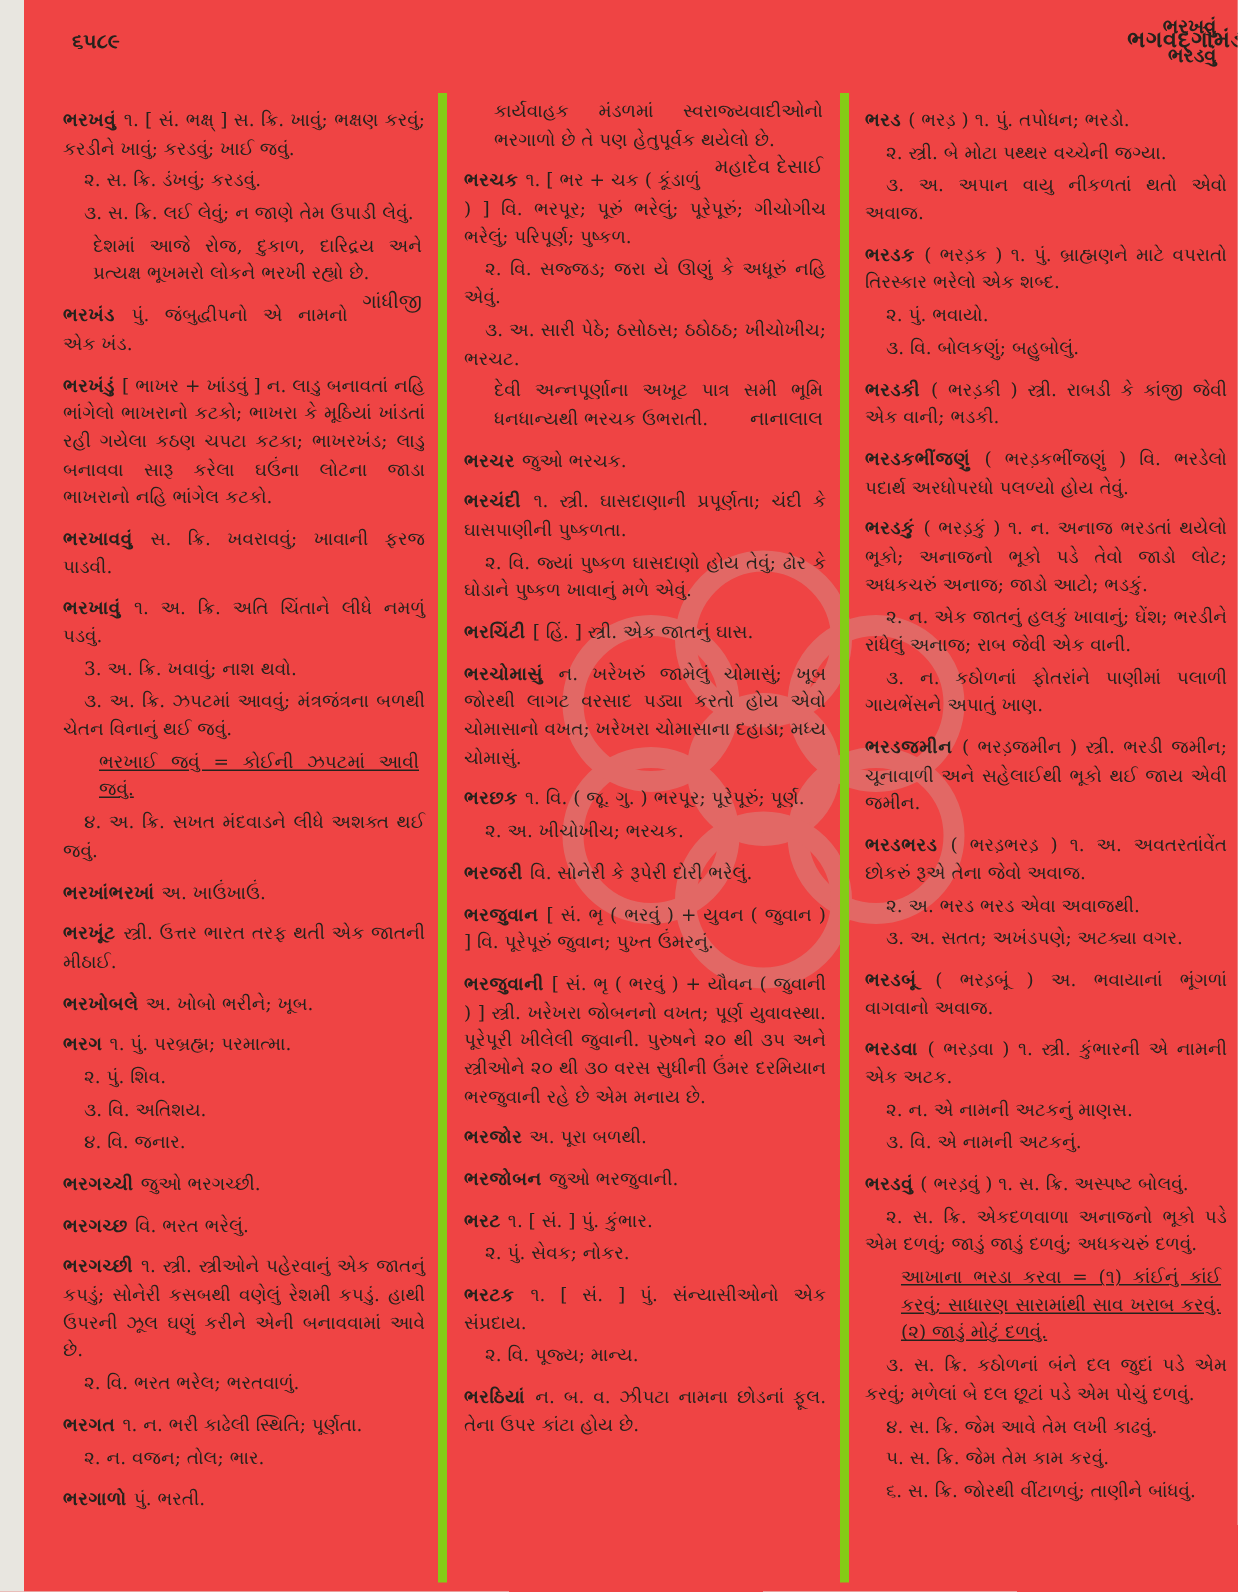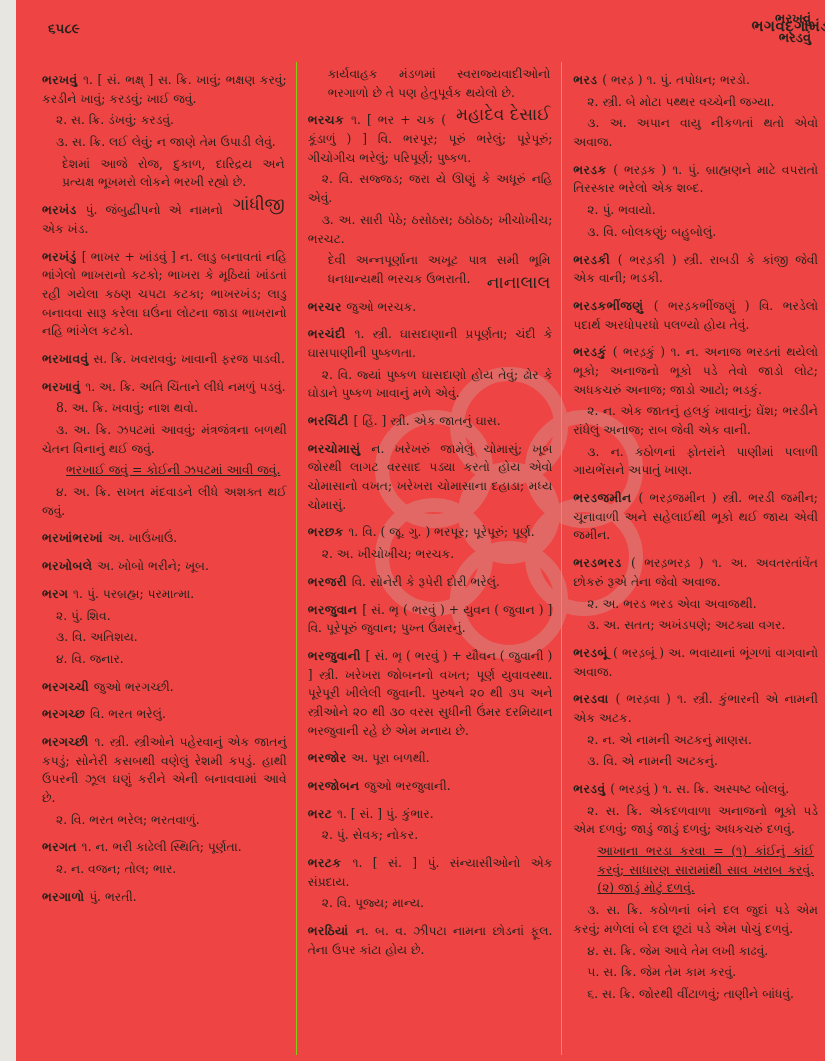--- a/index.html
+++ b/index.html
@@ -20,28 +20,28 @@
   .hdr-title{position:absolute;top:15px;left:0;right:0;text-align:right;font-size:15px;font-weight:700;letter-spacing:.5px;}
   .hdr-guides{position:absolute;top:10px;right:30px;text-align:right;font-size:13px;font-weight:600;line-height:1.45;}
   
   .watermark{position:absolute;left:328px;top:348px;width:330px;height:330px;opacity:.55;pointer-events:none;}
   
   .cols{
     position:absolute;top:62px;left:22px;right:14px;bottom:6px;
     display:flex;
   }
   .col{flex:1 1 0;padding:0 9px 0 4px;overflow:hidden;text-align:justify;}
-  .col + .col{border-left:1px solid #84cc16;padding-left:11px;}
+  .col + .col{border-left:6px solid #84cc16;padding-left:11px;}
   .blk{margin:3px 0;position:relative;z-index:2;}
   .entry{margin-top:9px;}
   .hw{font-weight:700;letter-spacing:.4px;}
   .sense{text-indent:14px;}
   .idiom{padding-left:24px;padding-right:4px;text-decoration:underline;}
   .quote{padding-left:20px;padding-right:2px;}
-  .quote .cite{float:right;font-size:17px;padding-left:10px;}
+  .quote .cite{float:right;font-size:13px;padding-left:10px;}
 </style>
 </head>
 <body>
 
 <div class="page">
 
   <div class="hdr-pagenum">૬૫૮૯</div>
   <div class="hdr-title">ભગવદ્ગોમંડલ</div>
   <div class="hdr-guides">
     <div>ભરખવું</div>
@@ -63,25 +63,26 @@
   <div class="cols">
     <div class="col">
         <p class="blk entry"><b class="hw">ભરખવું </b><span>૧. [ સં. ભક્ષ્ ] સ. ક્રિ. ખાવું; ભક્ષણ કરવું; કરડીને ખાવું; કરડવું; ખાઈ જવું.</span></p>
         <p class="blk sense"><span>૨. સ. ક્રિ. ડંખવું; કરડવું.</span></p>
         <p class="blk sense"><span>૩. સ. ક્રિ. લઈ લેવું; ન જાણે તેમ ઉપાડી લેવું.</span></p>
         <p class="blk quote"><span>દેશમાં આજે રોજ, દુકાળ, દારિદ્રય અને પ્રત્યક્ષ ભૂખમરો લોકને ભરખી રહ્યો છે.</span><span class="cite">ગાંધીજી</span></p>
         <p class="blk entry"><b class="hw">ભરખંડ </b><span>પું. જંબુદ્વીપનો એ નામનો એક ખંડ.</span></p>
         <p class="blk entry"><b class="hw">ભરખંડું </b><span>[ ભાખર + ખાંડવું ] ન. લાડુ બનાવતાં નહિ ભાંગેલો ભાખરાનો કટકો; ભાખરા કે મૂઠિયાં ખાંડતાં રહી ગયેલા કઠણ ચપટા કટકા; ભાખરખંડ; લાડુ બનાવવા સારૂ કરેલા ઘઉંના લોટના જાડા ભાખરાનો નહિ ભાંગેલ કટકો.</span></p>
         <p class="blk entry"><b class="hw">ભરખાવવું </b><span>સ. ક્રિ. ખવરાવવું; ખાવાની ફરજ પાડવી.</span></p>
         <p class="blk entry"><b class="hw">ભરખાવું </b><span>૧. અ. ક્રિ. અતિ ચિંતાને લીધે નમળું પડવું.</span></p>
-        <p class="blk sense"><span>8. અ. ક્રિ. ખવાવું; નાશ થવો.</span></p>
+        <p class="blk sense"><span>3. અ. ક્રિ. ખવાવું; નાશ થવો.</span></p>
         <p class="blk sense"><span>૩. અ. ક્રિ. ઝપટમાં આવવું; મંત્રજંત્રના બળથી ચેતન વિનાનું થઈ જવું.</span></p>
         <p class="blk idiom"><span>ભરખાઈ જવું = કોઈની ઝપટમાં આવી જવું.</span></p>
         <p class="blk sense"><span>૪. અ. ક્રિ. સખત મંદવાડને લીધે અશક્ત થઈ જવું.</span></p>
         <p class="blk entry"><b class="hw">ભરખાંભરખાં </b><span>અ. ખાઉંખાઉં.</span></p>
+        <p class="blk entry"><b class="hw">ભરખૂંટ </b><span>સ્ત્રી. ઉત્તર ભારત તરફ થતી એક જાતની મીઠાઈ.</span></p>
         <p class="blk entry"><b class="hw">ભરખોબલે </b><span>અ. ખોબો ભરીને; ખૂબ.</span></p>
         <p class="blk entry"><b class="hw">ભરગ </b><span>૧. પું. પરબ્રહ્મ; પરમાત્મા.</span></p>
         <p class="blk sense"><span>૨. પું. શિવ.</span></p>
         <p class="blk sense"><span>૩. વિ. અતિશય.</span></p>
         <p class="blk sense"><span>૪. વિ. જનાર.</span></p>
         <p class="blk entry"><b class="hw">ભરગચ્ચી </b><span>જુઓ ભરગચ્છી.</span></p>
         <p class="blk entry"><b class="hw">ભરગચ્છ </b><span>વિ. ભરત ભરેલું.</span></p>
         <p class="blk entry"><b class="hw">ભરગચ્છી </b><span>૧. સ્ત્રી. સ્ત્રીઓને પહેરવાનું એક જાતનું કપડું; સોનેરી કસબથી વણેલું રેશમી કપડું. હાથી ઉપરની ઝૂલ ઘણું કરીને એની બનાવવામાં આવે છે.</span></p>
         <p class="blk sense"><span>૨. વિ. ભરત ભરેલ; ભરતવાળું.</span></p>
         <p class="blk entry"><b class="hw">ભરગત </b><span>૧. ન. ભરી કાઢેલી સ્થિતિ; પૂર્ણતા.</span></p>

